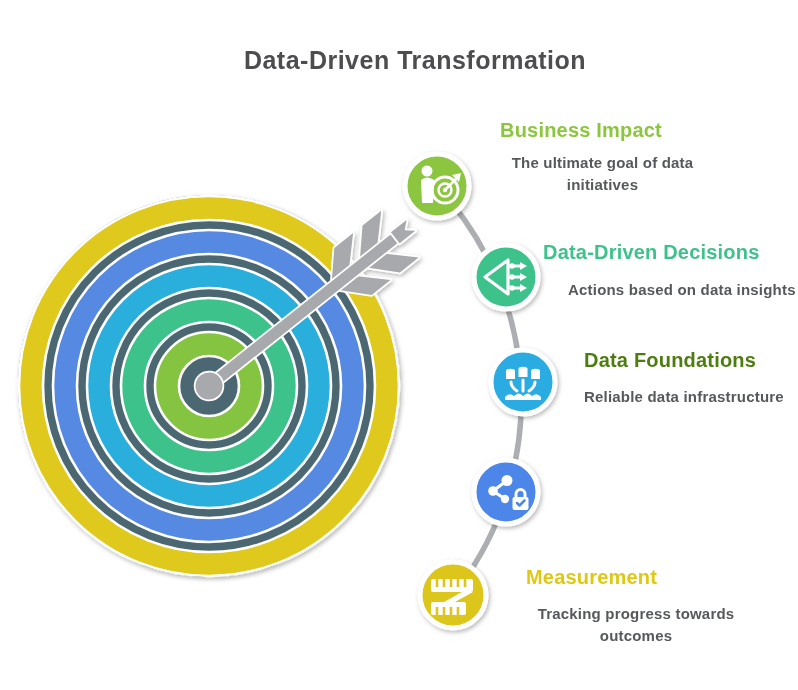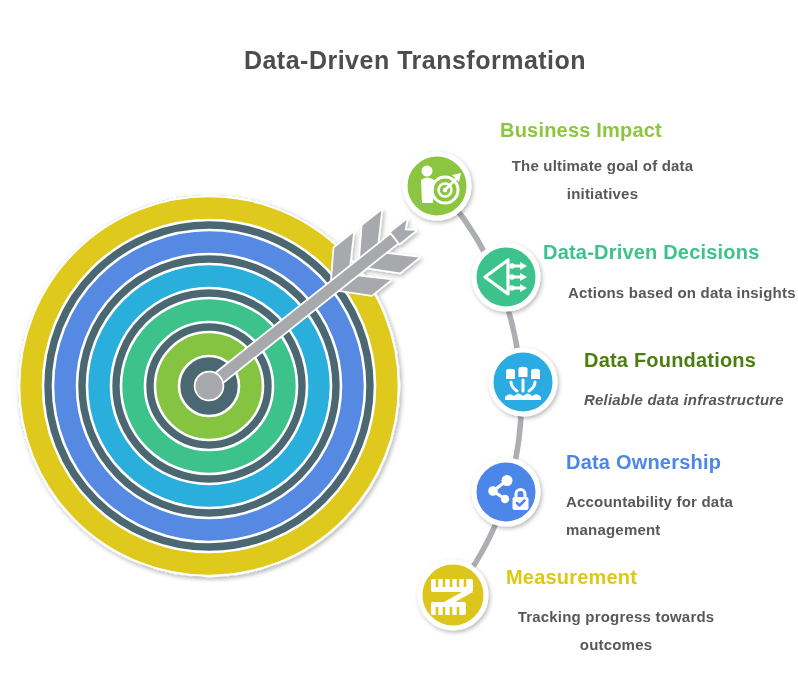--- a/index.html
+++ b/index.html
@@ -7,21 +7,21 @@
   .stage{position:relative;width:798px;height:690px;overflow:hidden;background:#ffffff;}
   .page-title{
     position:absolute;left:415px;top:46px;transform:translateX(-50%);
     font-size:25px;font-weight:bold;color:#4D4D4F;letter-spacing:.5px;white-space:nowrap;
   }
   .gfx{position:absolute;left:0;top:0;}
   .tl-item{position:absolute;}
   .item-title{font-size:20px;font-weight:bold;white-space:nowrap;letter-spacing:.2px;}
   .item-desc{
     position:absolute;font-size:15px;font-weight:bold;color:#57585B;
-    line-height:28px;letter-spacing:.2px;
+    line-height:22px;letter-spacing:.2px;
   }
   .one-line{white-space:nowrap;}
 </style>
 </head>
 <body>
 
 <div class="stage">
 
   <div class="page-title">Data-Driven Transformation</div>
 
@@ -160,26 +160,22 @@
     <div class="item-desc" style="top:33px;width:205px;">The ultimate goal of data initiatives</div>
   </div>
 
   <div class="tl-item" style="left:543px;top:241px;">
     <div class="item-title" style="color: rgb(62, 194, 140);">Data-Driven Decisions</div>
     <div class="item-desc one-line" style="top:38px;margin-left:25px;">Actions based on data insights</div>
   </div>
 
   <div class="tl-item" style="left:584px;top:349px;">
     <div class="item-title" style="color: #4d7c0f;">Data Foundations</div>
-    <div class="item-desc one-line" style="top:37px;font-style:italic;">Reliable data infrastructure</div>
+    <div class="item-desc one-line" style="top:37px;">Reliable data infrastructure</div>
   </div>
 
-  <div class="tl-item" style="left:566px;top:451px;">
-    <div class="item-title" style="color: rgb(76, 134, 232);">Data Ownership</div>
-    <div class="item-desc" style="top:37px;width:200px;">Accountability for data management</div>
-  </div>
 
-  <div class="tl-item" style="left:506px;top:566px;">
+  <div class="tl-item" style="left:526px;top:566px;">
     <div class="item-title" style="color: rgb(223, 200, 20);">Measurement</div>
     <div class="item-desc" style="top:37px;width:220px;text-align:center;">Tracking progress towards outcomes</div>
   </div>
 
 </div>
 
 </body></html>

